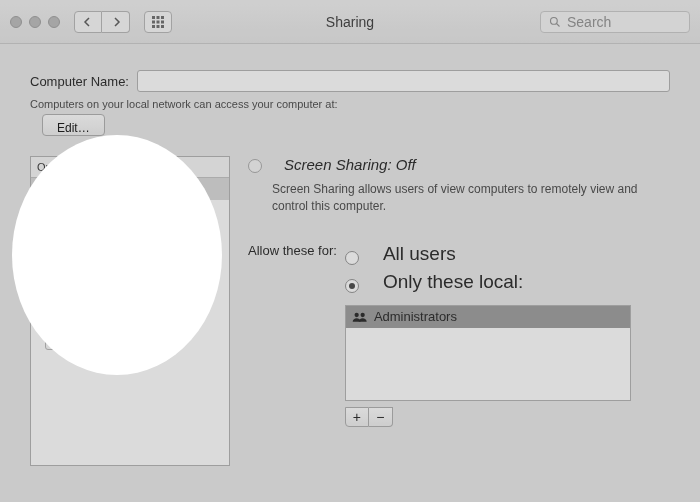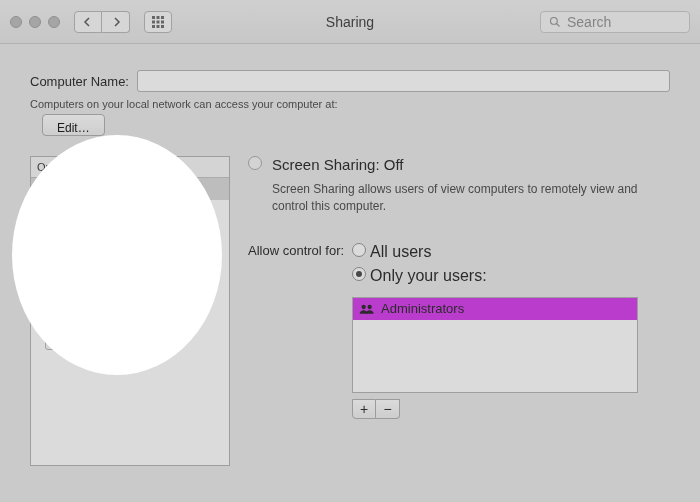--- a/index.html
+++ b/index.html
@@ -37,32 +37,32 @@
   .listhead .col-svc{ flex:1; padding:4px 6px;}
   .listbody { flex:1; overflow:hidden; }
   .svc-row { display:flex; align-items:center; height:22px; font-size:13px; color:#222; }
   .svc-row.selected { background:#dcdcdc; }
   .svc-row .chk { width:42px; display:flex; justify-content:center;}
   .svc-row .chk span{ width:14px;height:14px;border:1px solid #bcbcbc;border-radius:3px;background:#fafafa;display:block;}
   .svc-row .name { flex:1; padding-left:4px;}
 
   
   .detail { flex:1; font-size:13px; color:#333; }
-  .detail-head{ display:flex; align-items:flex-start; gap:10px;}
+  .detail-head{ display:flex; align-items:flex-end; gap:22px;font-style:italic;}
   .radio-ind { width:14px; height:14px; border:1px solid #b0b0b0; border-radius:50%; background:#f6f6f6; }
   .detail-title { font-size:15px; }
   .desc { font-size:12px; color:#555; margin-top:8px; margin-left:24px; line-height:1.4; max-width:400px;}
   .cs-row { display:flex; justify-content:flex-end; margin-top:14px; }
   .allow { margin-top:28px; display:flex; align-items:flex-start; gap:8px; }
   .allow-opts { display:flex; flex-direction:column; gap:6px; }
-  .opt { display:flex; align-items:flex-start; gap:4px; font-size:16px;}
+  .opt { display:flex; align-items:flex-end; gap:24px; font-size:19px;}
   .radio { width:14px;height:14px;border:1px solid #9a9a9a; border-radius:50%; background:#fff; display:flex; align-items:center; justify-content:center;}
   .radio.sel::after{content:"";width:6px;height:6px;background:#545454;border-radius:50%;}
   .userbox { margin-top:6px; width:286px; height:96px; border:1px solid #b8b8b8; background:#fff; }
-  .userrow { display:flex; align-items:center; gap:6px; height:22px; padding:0 6px; background:#d946ef; font-size:13px;}
+  .userrow { display:flex; align-items:center; gap:6px; height:22px; padding:0 6px; background:#a3a3a3; font-size:13px;}
   .pm { display:flex; margin-top:0; }
   .pm button { width:24px; height:20px; border:1px solid #b5b5b5; background:linear-gradient(#ffffff,#f0f0f0); font-size:14px; color:#333; display:flex; align-items:center; justify-content:center;}
   .pm button:first-child{border-radius:0 0 0 4px;}
   .pm button:last-child{border-left:0;border-radius:0 0 4px 0;}
 
   
   .overlay { position:absolute; inset:0; pointer-events:none; }
   .spot { position:absolute; left:12px; top:135px; width:210px; height:240px; border-radius:50%; background:#fff; mix-blend-mode:normal; box-shadow: 0 0 0 9999px rgba(0,0,0,0.14); pointer-events:none; }
 
   
@@ -190,29 +190,29 @@
     </div>
 
     <div class="detail">
       <div class="detail-head">
         <span class="radio-ind"></span>
         <span class="detail-title">Screen Sharing: Off</span>
       </div>
       <div class="desc">Screen Sharing allows users of view computers to remotely view and control this computer.</div>
 
       <div class="allow">
-        <span>Allow control for:</span>
+        <span>Allow these for:</span>
         <div class="allow-opts">
           <div class="opt">
             <span class="radio" id="r-all"></span>
             <span>All users</span>
           </div>
           <div class="opt">
             <span class="radio sel" id="r-only"></span>
-            <span>Only your users:</span>
+            <span>Only these local:</span>
           </div>
           <div class="userbox">
             <div class="userrow">
               <svg class="people-ico" viewBox="0 0 24 16">
                 <circle cx="7" cy="5" r="3.2" fill="#333"></circle>
                   <path d="M1 15c0-3 3-5 6-5s6 2 6 5" fill="#333"></path>
                 <circle cx="16" cy="5" r="3.2" fill="#333"></circle>
                   <path d="M10 15c0-3 3-5 6-5s6 2 6 5" fill="#333"></path>
               </svg>
               <span>Administrators</span>

